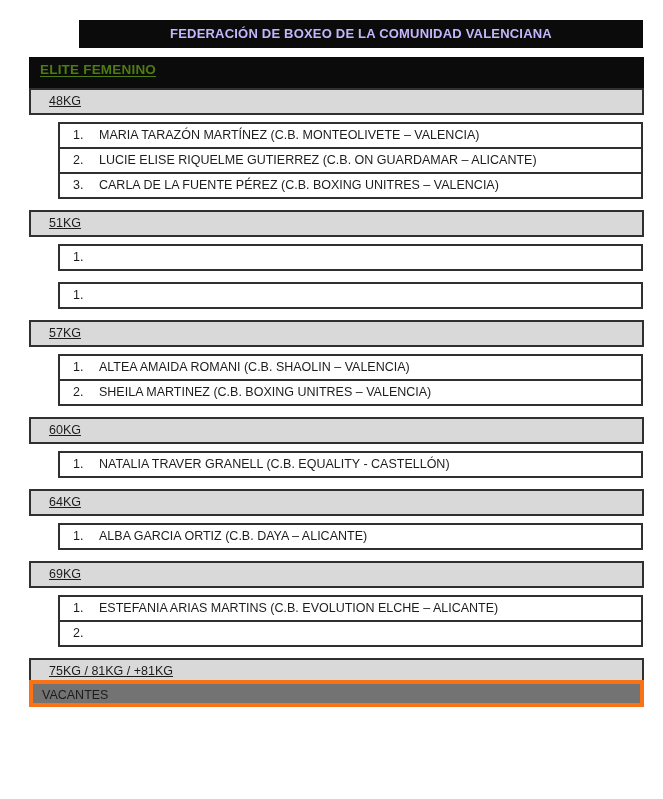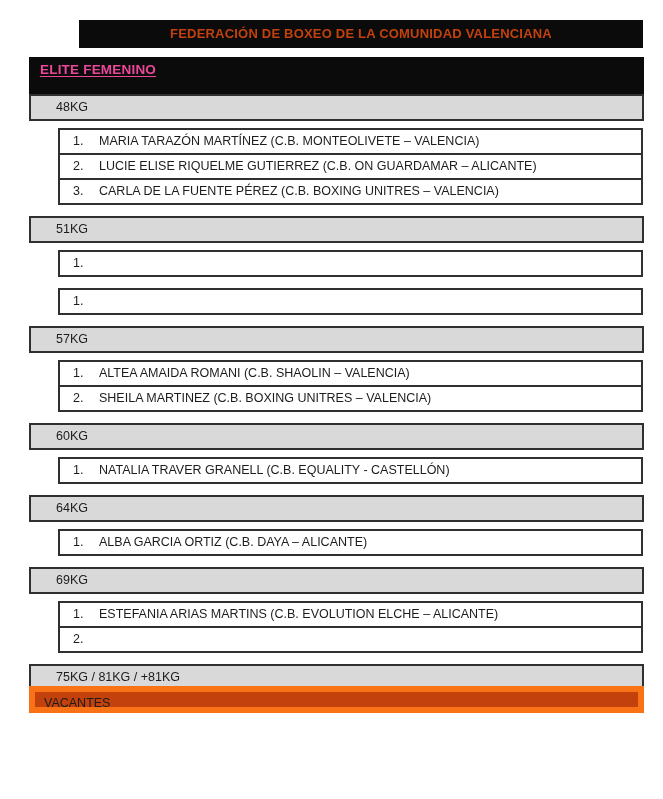--- a/index.html
+++ b/index.html
@@ -13,56 +13,57 @@
     position: relative;
     font-family: "Liberation Sans", sans-serif;
     color: #1c1c1c;
     overflow: hidden;
   }
   .title-bar {
     margin: 20px 0 0 79px;
     width: 564px;
     height: 28px;
     background: #0b0b0b;
-    color: #c2410c;
+    color: #c4b5fd;
     font-weight: bold;
     font-size: 13px;
     letter-spacing: 0.2px;
     text-align: center;
     line-height: 28px;
     white-space: nowrap;
   }
   .content {
     margin-left: 29px;
     width: 615px;
   }
   .section-bar {
     margin-top: 9px;
-    height: 37px;
+    height: 31px;
     box-sizing: border-box;
     background: #0b0b0b;
-    color: #ec4899;
+    color: #4d7c0f;
     padding: 5px 0 0 11px;
     font-size: 13.5px;
     font-weight: bold;
     letter-spacing: 0.2px;
   }
   .section-bar .underlined {
     text-decoration: underline;
     text-underline-offset: 2px;
   }
   .kg-bar {
     box-sizing: border-box;
     height: 27px;
     background: #d9d9d9;
     border: 2px solid #303030;
     line-height: 23px;
-    padding-left: 25px;
+    padding-left: 18px;
     font-size: 12.5px;
     white-space: nowrap;
+    text-decoration: underline;
   }
   .kg-bar.tall {
     height: 24px;
   }
   .entries-box {
     margin: 7px 0 11px 29px;
     width: 585px;
     box-sizing: border-box;
     border: 2px solid #303030;
     background: #ffffff;
@@ -81,23 +82,23 @@
     border-bottom: none;
     height: 23px;
   }
   .entry-num {
     flex: none;
     width: 26px;
   }
   .vacantes-row {
     box-sizing: border-box;
     height: 27px;
-    border: 6px solid #f97316;
+    border: 4px solid #f97316;
     margin-top: -2px;
-    background: #c2410c;
+    background: #737373;
     line-height: 23px;
     padding-left: 9px;
     font-size: 12.5px;
     white-space: nowrap;
   }
 </style>
 </head>
 <body>
 
 <div class="title-bar">

